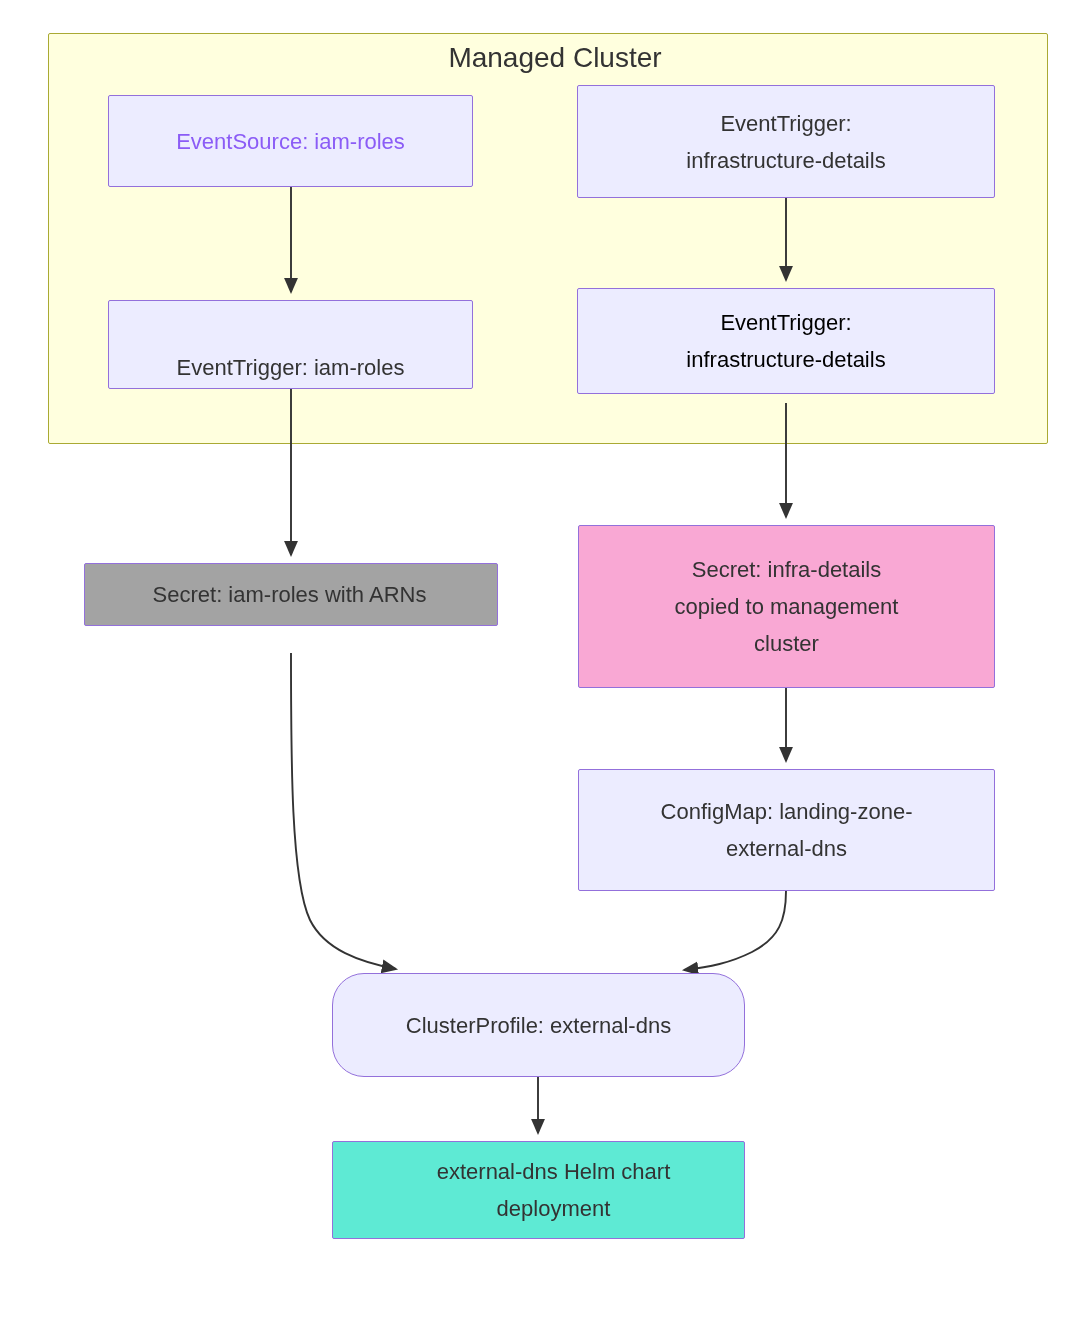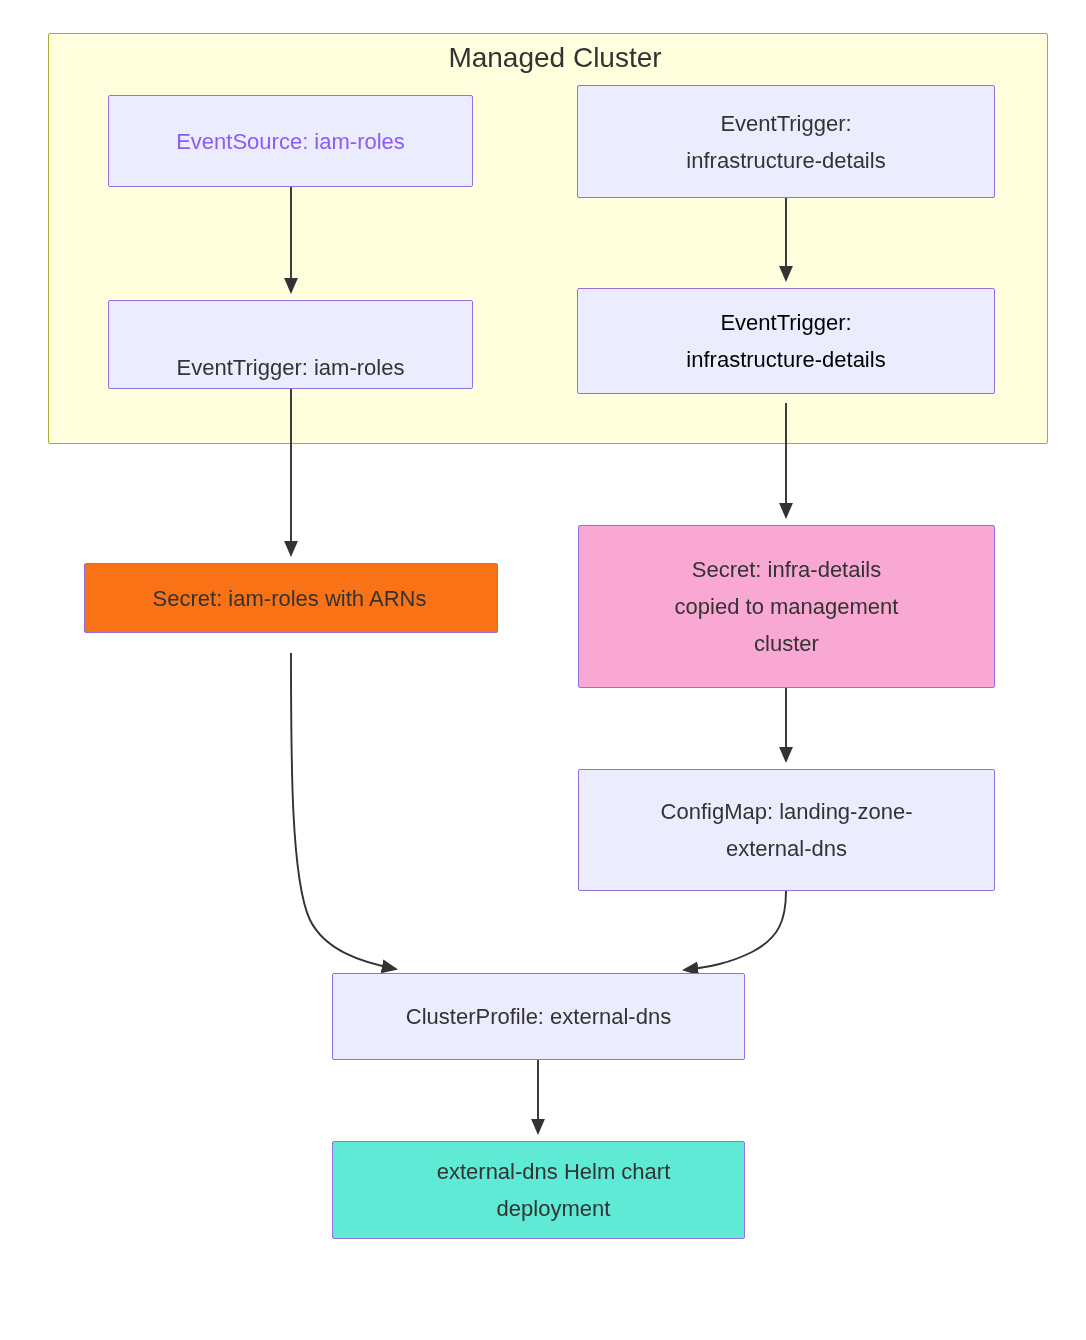--- a/index.html
+++ b/index.html
@@ -98,33 +98,33 @@
         <span class="node-label">EventTrigger:
 infrastructure-details</span>
       </div>
       <div class="node" style="left: 108px; top: 300px; width: 365px; height: 89px; background: rgb(236, 236, 255); border-color: rgb(147, 112, 219); color: rgb(51, 51, 51); align-items: flex-end;">
         <span class="node-label">EventTrigger: iam-roles</span>
       </div>
       <div class="node" style="left: 577px; top: 288px; width: 418px; height: 106px; background: rgb(236, 236, 255); border-color: rgb(147, 112, 219); color: #000000;">
         <span class="node-label">EventTrigger:
 infrastructure-details</span>
       </div>
-      <div class="node" style="left: 84px; top: 563px; width: 414px; height: 70px; background: #f97316; border-color: rgb(147, 112, 219); color: rgb(51, 51, 51); padding-left: 7px;">
+      <div class="node" style="left: 84px; top: 563px; width: 414px; height: 63px; background: #a3a3a3; border-color: rgb(147, 112, 219); color: rgb(51, 51, 51); padding-left: 7px;">
         <span class="node-label">Secret: iam-roles with ARNs</span>
       </div>
       <div class="node" style="left: 578px; top: 525px; width: 417px; height: 163px; background: #f9a8d4; border-color: rgb(147, 112, 219); color: rgb(51, 51, 51);">
         <span class="node-label">Secret: infra-details
 copied to management
 cluster</span>
       </div>
       <div class="node" style="left: 578px; top: 769px; width: 417px; height: 122px; background: rgb(236, 236, 255); border-color: rgb(147, 112, 219); color: rgb(51, 51, 51); justify-content: center;">
         <span class="node-label">ConfigMap: landing-zone-
 external-dns</span>
       </div>
-      <div class="node" style="left: 332px; top: 973px; width: 413px; height: 87px; background: rgb(236, 236, 255); border-color: rgb(147, 112, 219); color: rgb(51, 51, 51);">
+      <div class="node" style="left: 332px; top: 973px; width: 413px; height: 104px; background: rgb(236, 236, 255); border-color: rgb(147, 112, 219); color: rgb(51, 51, 51); border-radius: 32px;">
         <span class="node-label">ClusterProfile: external-dns</span>
       </div>
       <div class="node" style="left: 332px; top: 1141px; width: 413px; height: 98px; background: #5eead4; border-color: rgb(147, 112, 219); color: rgb(51, 51, 51); padding-left: 40px;">
         <span class="node-label">external-dns Helm chart
 deployment</span>
       </div>
     </div>
 
 </div>
 

